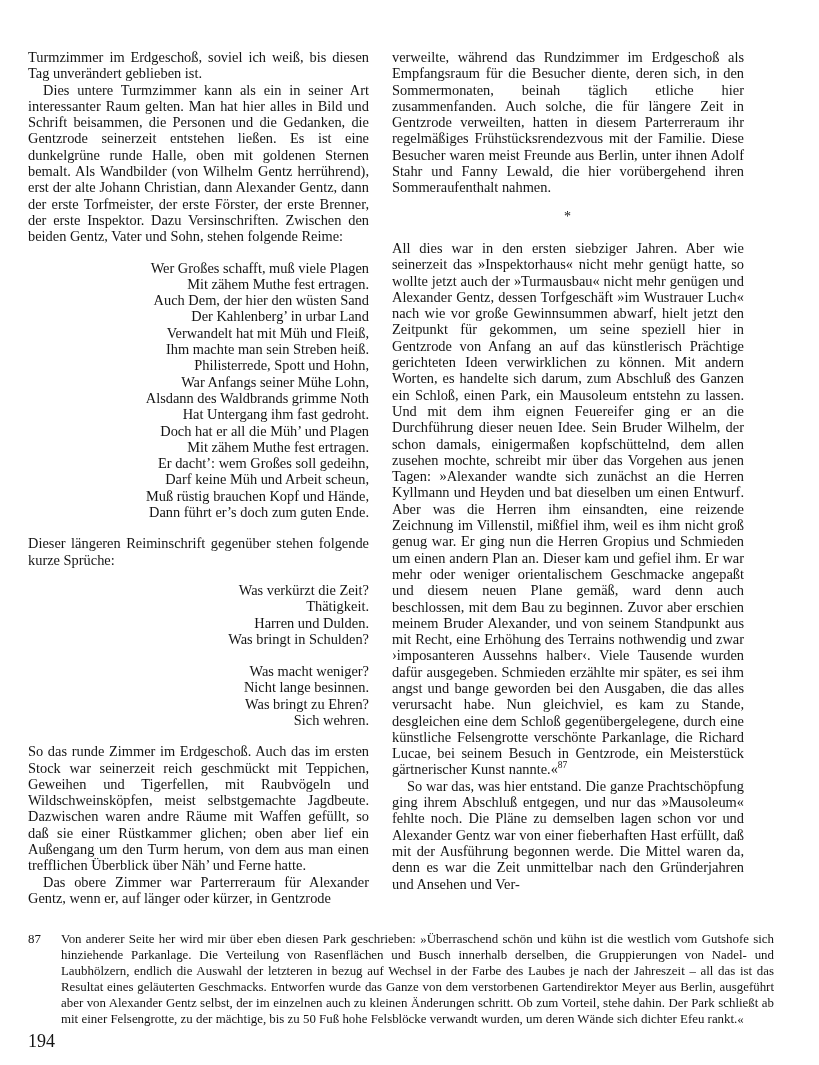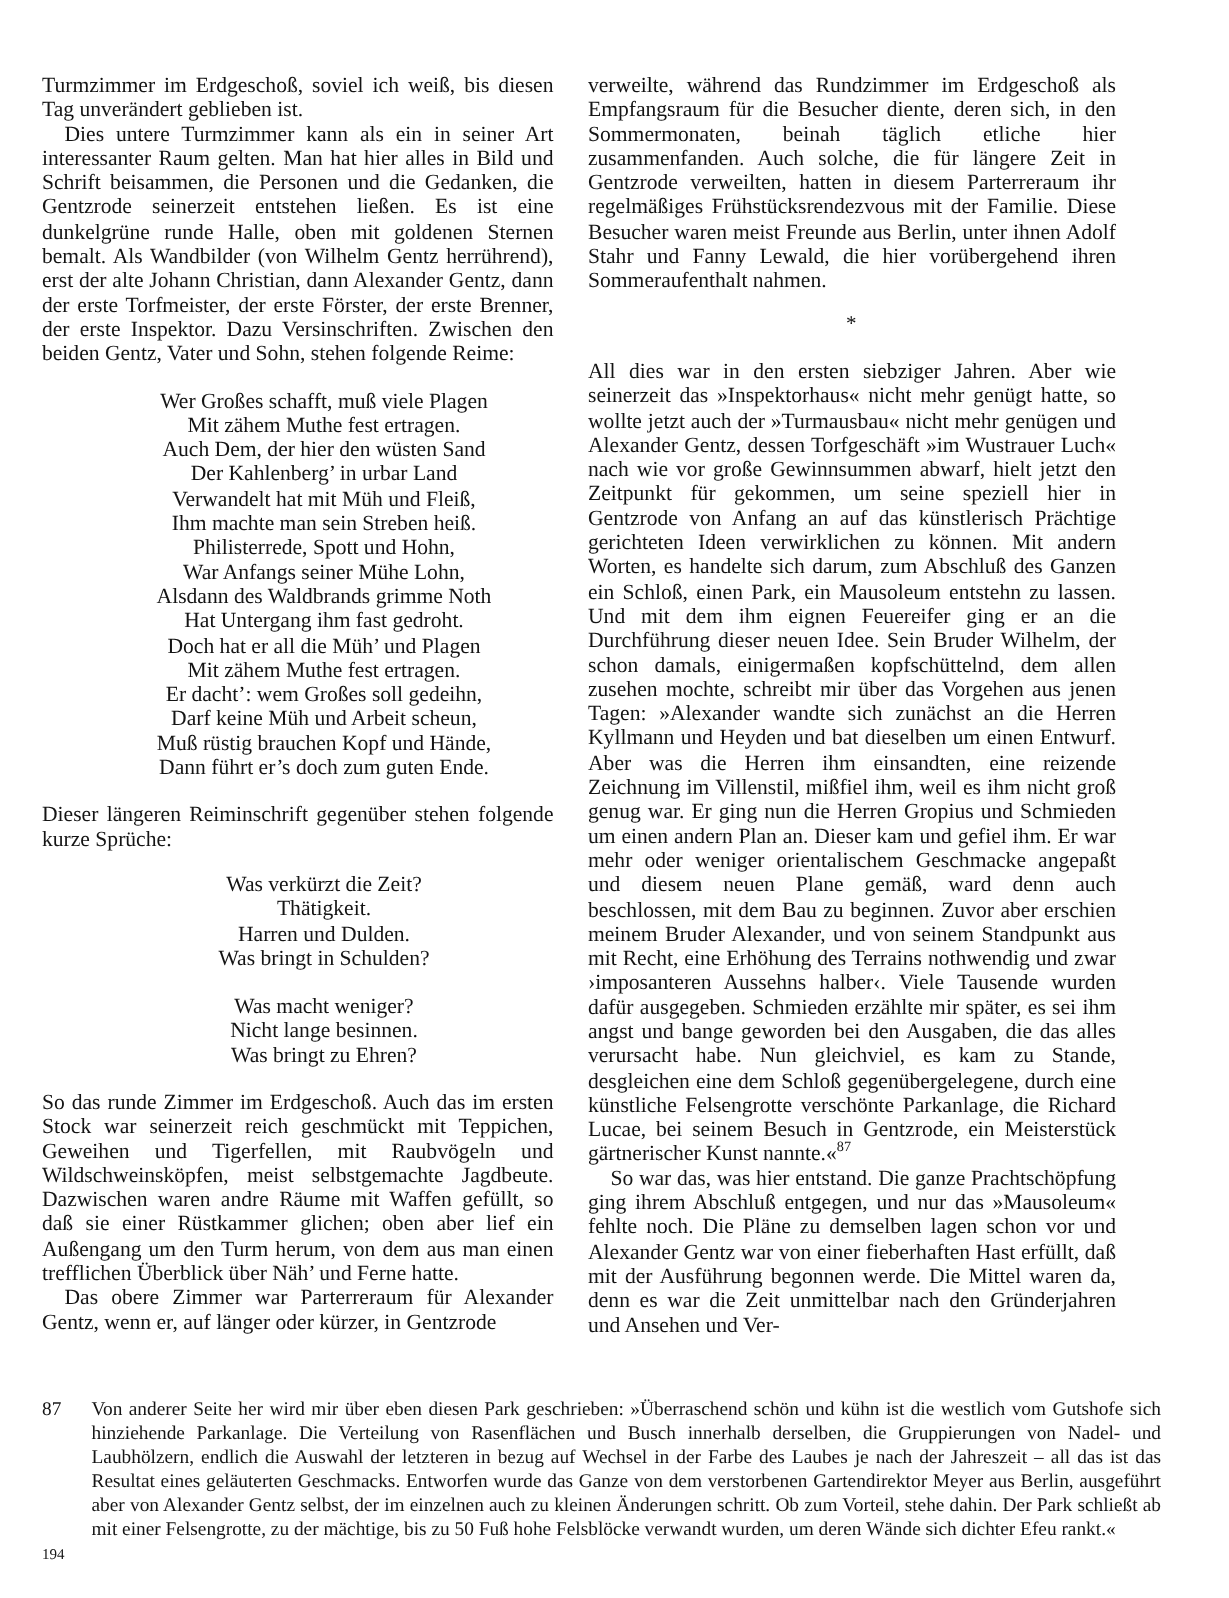--- a/index.html
+++ b/index.html
@@ -27,21 +27,21 @@
     font-size:14.4px;
     line-height:16.3px;
     text-align:justify;
     hyphens:auto;
   }
   .col--right { width:352px; }
   .col p { margin:0; }
   p.indent { text-indent:15px; }
   .verse {
     margin:15px 0 15px 35px;
-    text-align:center;
+    text-align:right;
   }
   .verse--tight { margin-top:14px; margin-bottom:0; }
   .verse--tail { margin-top:16px; margin-bottom:15px; }
   .verse-line { white-space:nowrap; }
   .star-sep {
     text-align:center;
     margin:13px 0 15px 0;
     font-size:14px;
     letter-spacing:1px;
   }
@@ -60,21 +60,21 @@
   }
   .fn-marker { flex:0 0 33px; }
   .fn-text {
     flex:1;
     text-align:justify;
     hyphens:auto;
   }
   .page-number {
     position:absolute;
     left:28px; top:1031px;
-    font-size:10px;
+    font-size:18px;
   }
 </style>
 </head>
 <body>
 
 <div class="page">
 
   <div class="columns">
 
     <div class="col">
@@ -109,20 +109,21 @@
           <div class="verse-line">Thätigkeit.</div>
           <div class="verse-line">Harren und Dulden.</div>
           <div class="verse-line">Was bringt in Schulden?</div>
         </div>
 
       <div class="verse verse--tail">
 
       <div class="verse-line">Was macht weniger?</div>
           <div class="verse-line">Nicht lange besinnen.</div>
           <div class="verse-line">Was bringt zu Ehren?</div>
+          <div class="verse-line">Sich wehren.</div>
         </div>
 
       <p>So das runde Zimmer im Erdgeschoß. Auch das im ersten Stock war seinerzeit reich geschmückt mit Teppichen, Geweihen und Tigerfellen, mit Raubvögeln und Wildschweinsköpfen, meist selbstgemachte Jagdbeute. Dazwischen waren andre Räume mit Waffen gefüllt, so daß sie einer Rüstkammer glichen; oben aber lief ein Außengang um den Turm herum, von dem aus man einen trefflichen Überblick über Näh’ und Ferne hatte.</p>
       <p class="indent">Das obere Zimmer war Parterreraum für Alexander Gentz, wenn er, auf länger oder kürzer, in Gentzrode</p>
     </div>
 
     <div class="col col--right">
       <p>verweilte, während das Rundzimmer im Erdgeschoß als Empfangsraum für die Besucher diente, deren sich, in den Sommermonaten, beinah täglich etliche hier zusammenfanden. Auch solche, die für längere Zeit in Gentzrode verweilten, hatten in diesem Parterreraum ihr regelmäßiges Frühstücksrendezvous mit der Familie. Diese Besucher waren meist Freunde aus Berlin, unter ihnen Adolf Stahr und Fanny Lewald, die hier vorübergehend ihren Sommeraufenthalt nahmen.</p>
 
       <div class="star-sep">*</div>

